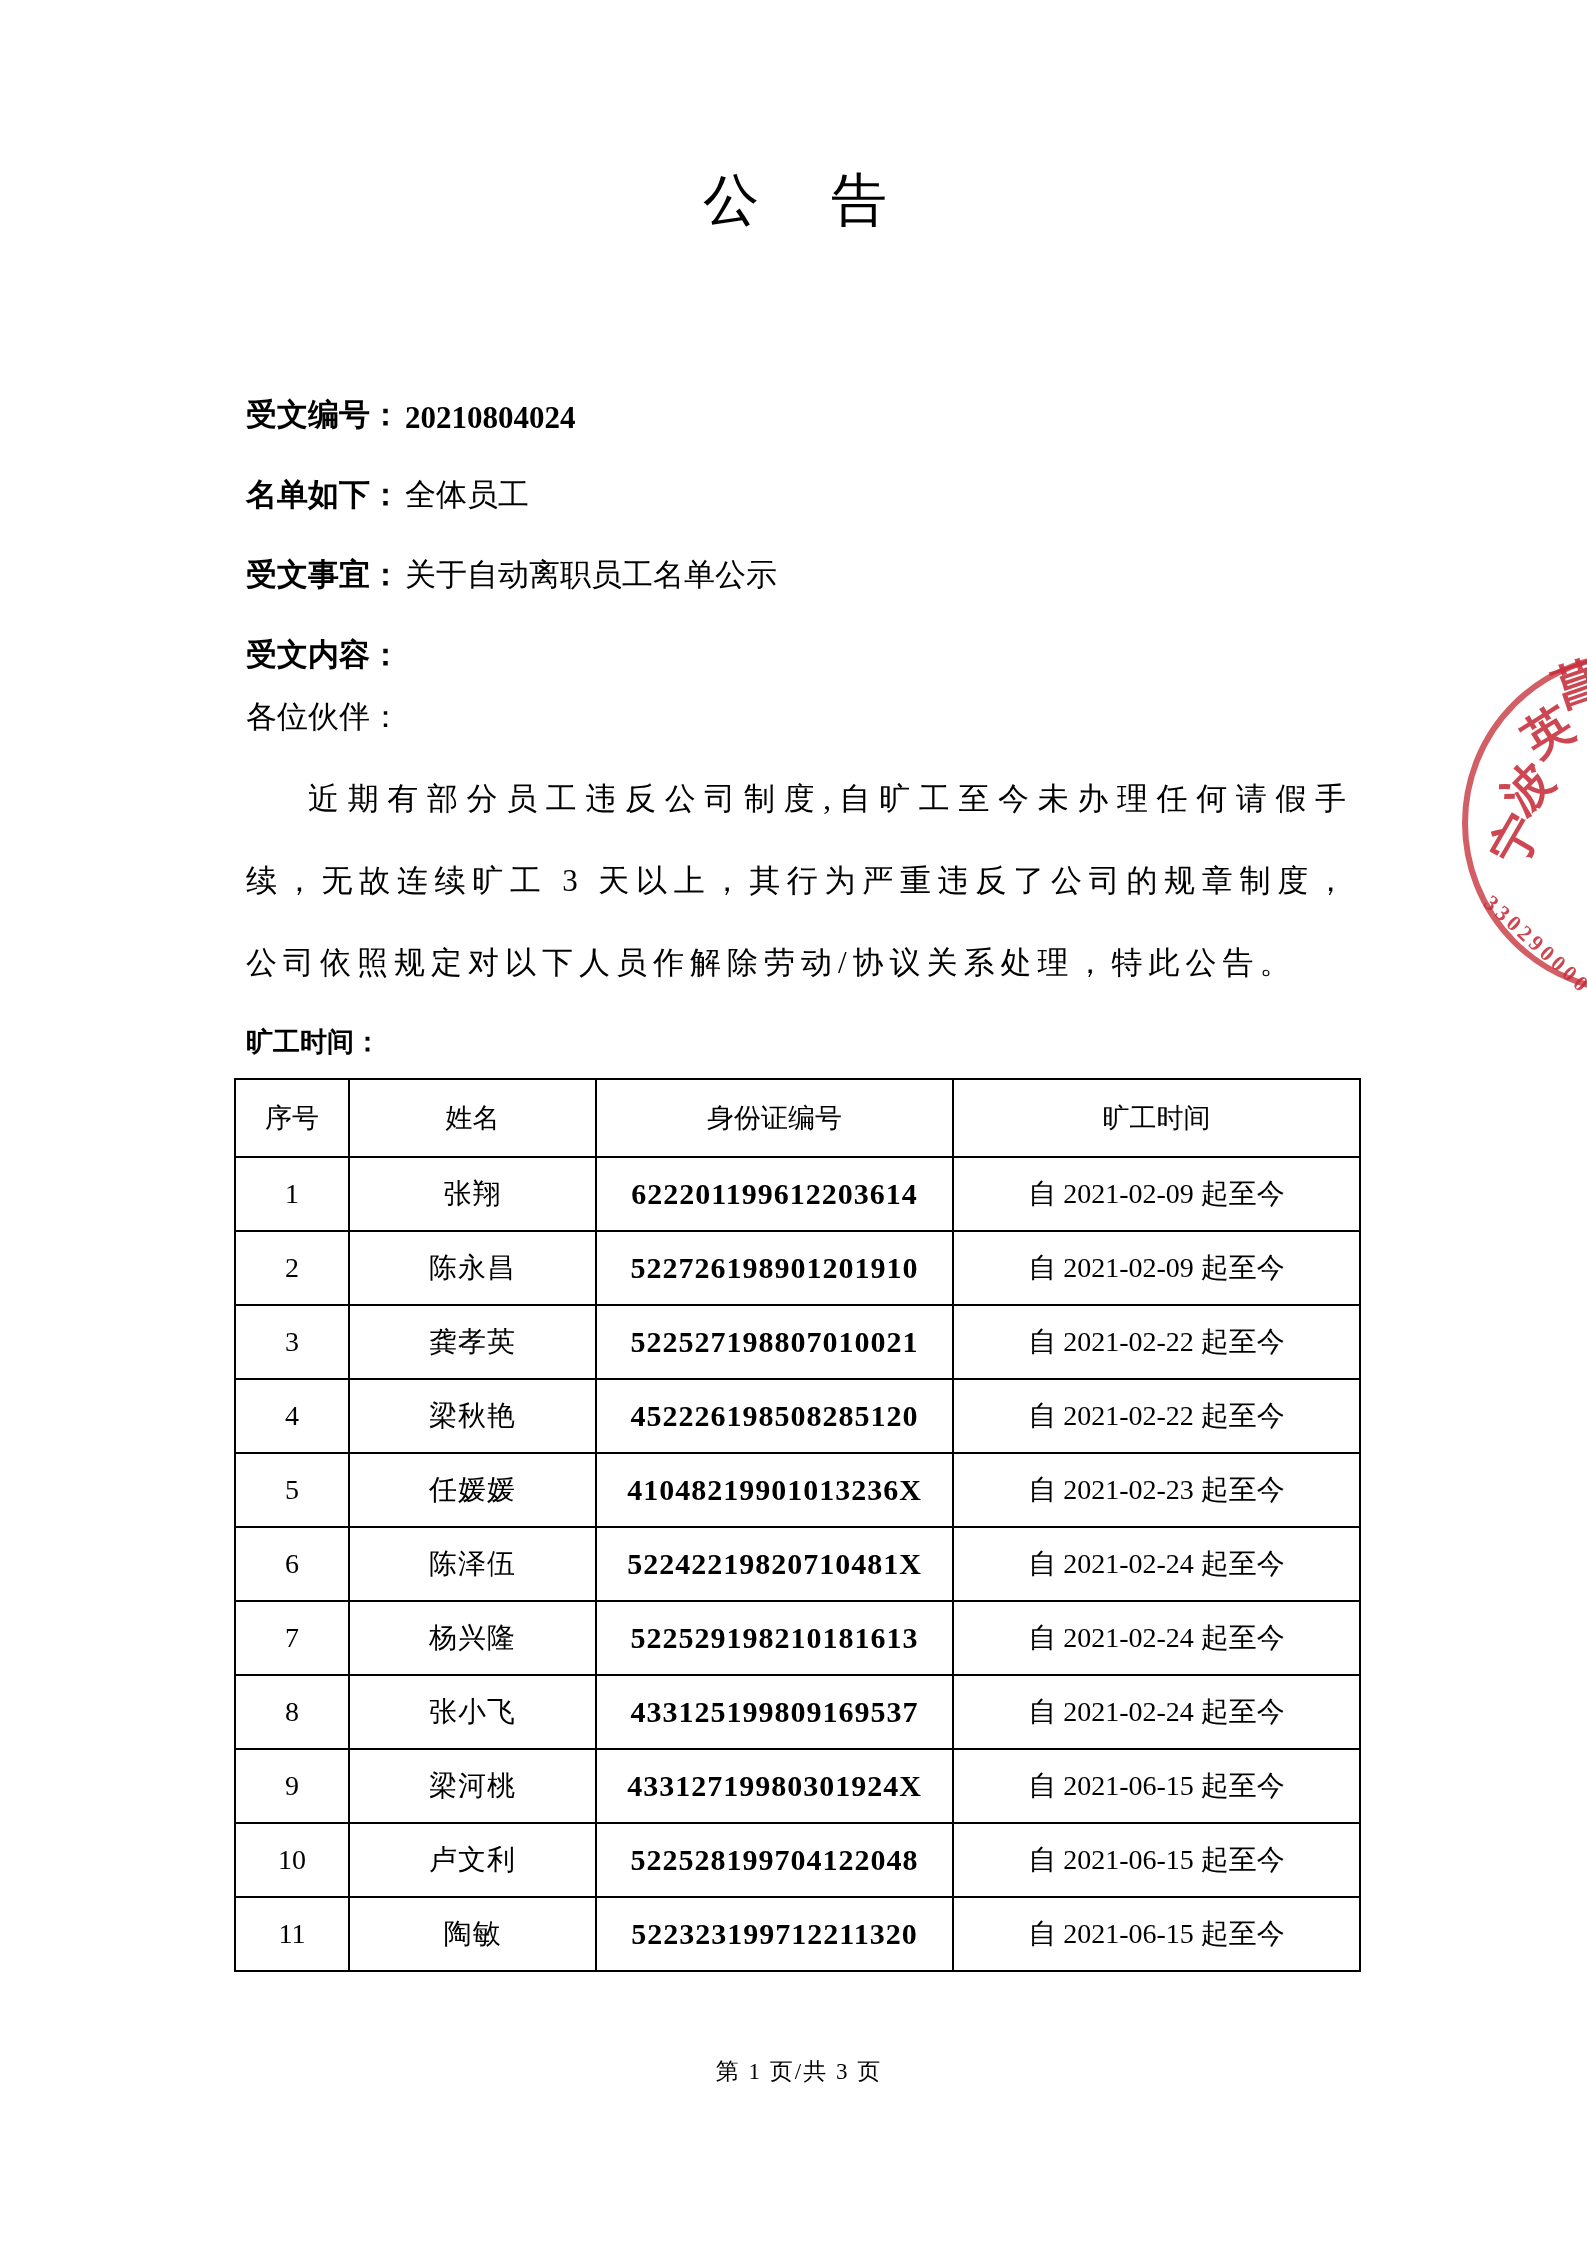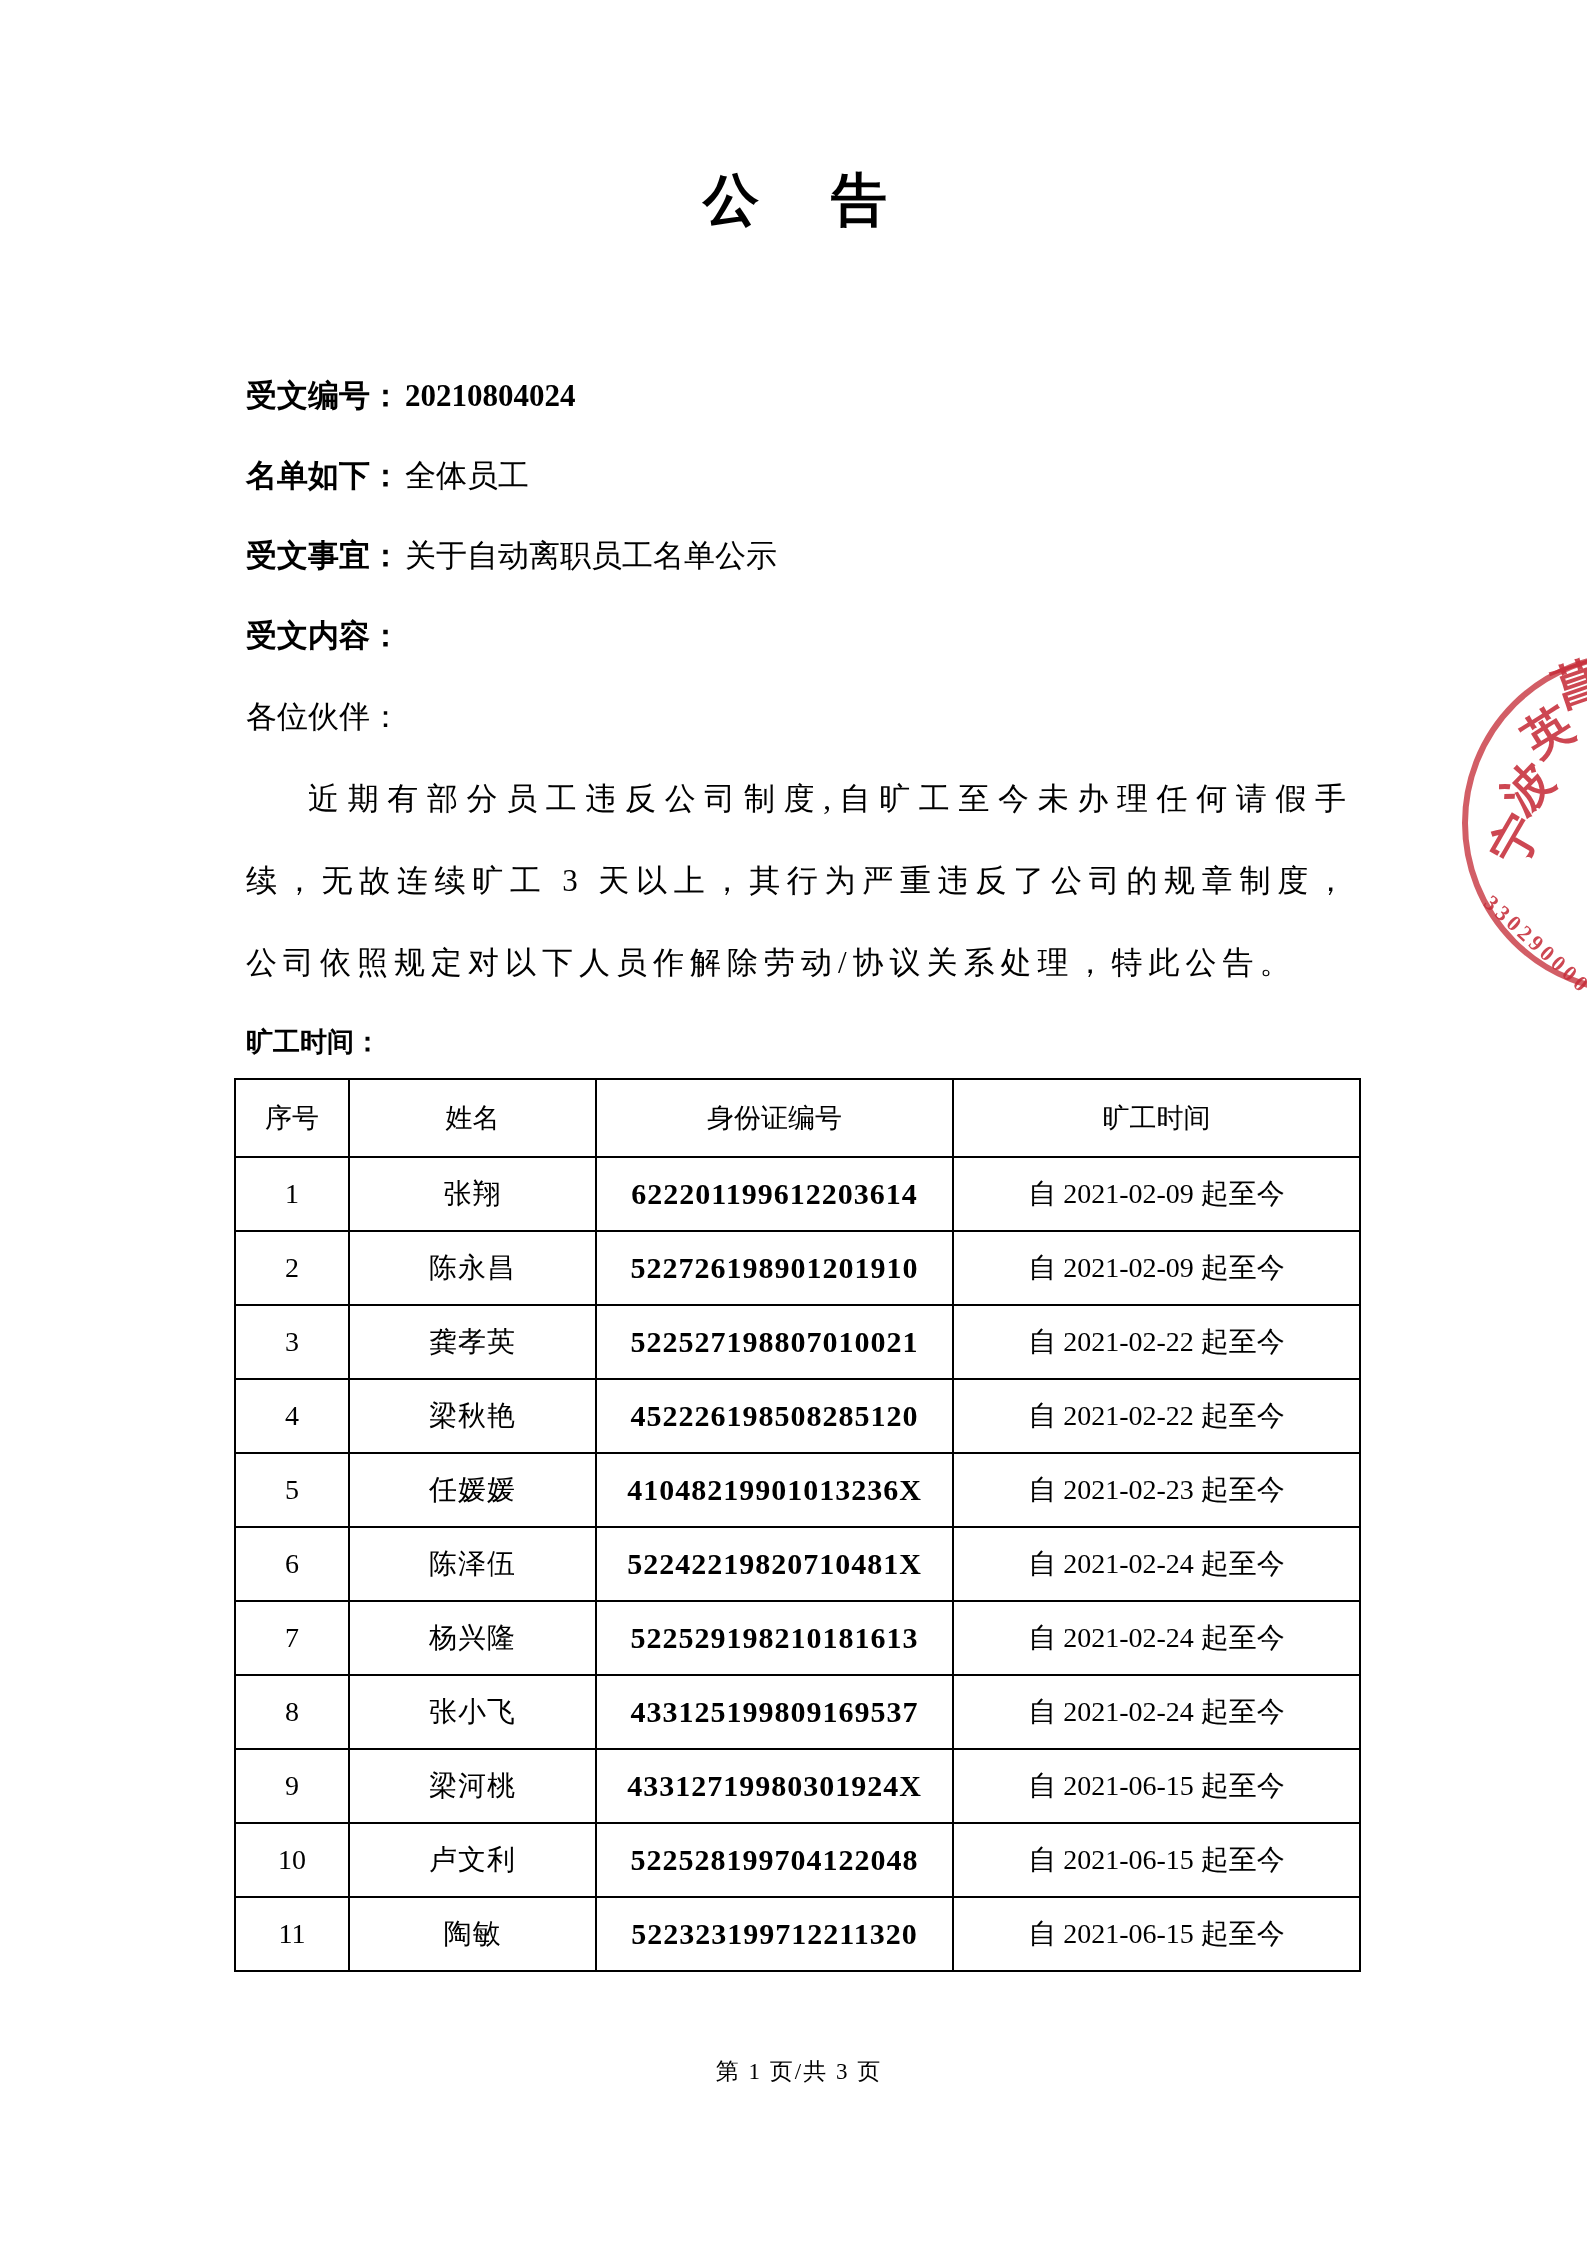--- a/index.html
+++ b/index.html
@@ -12,25 +12,25 @@
     color:#000000;
     margin:0 auto;
   }
   .content { padding:172px 235px 0 246px; }
 
   h1.doc-title {
     margin:0 0 128px 0;
     text-align:center;
     font-size:56px;
     line-height:1;
-    font-weight:bold;
+    font-weight:normal;
     letter-spacing:8px;
   }
 
-  .meta-row { height:80px; display:flex; align-items:center; font-size:31px; }
+  .meta-row { height:80px; display:flex; align-items:flex-end; font-size:31px; }
   .meta-label { font-weight:bold; }
   .meta-value { margin-left:4px; }
   .meta-value.bold { font-weight:bold; }
 
   .salutation { line-height:82px; font-size:31px; }
 
   .body-text {
     margin:0;
     font-size:31px;
     line-height:82px;

